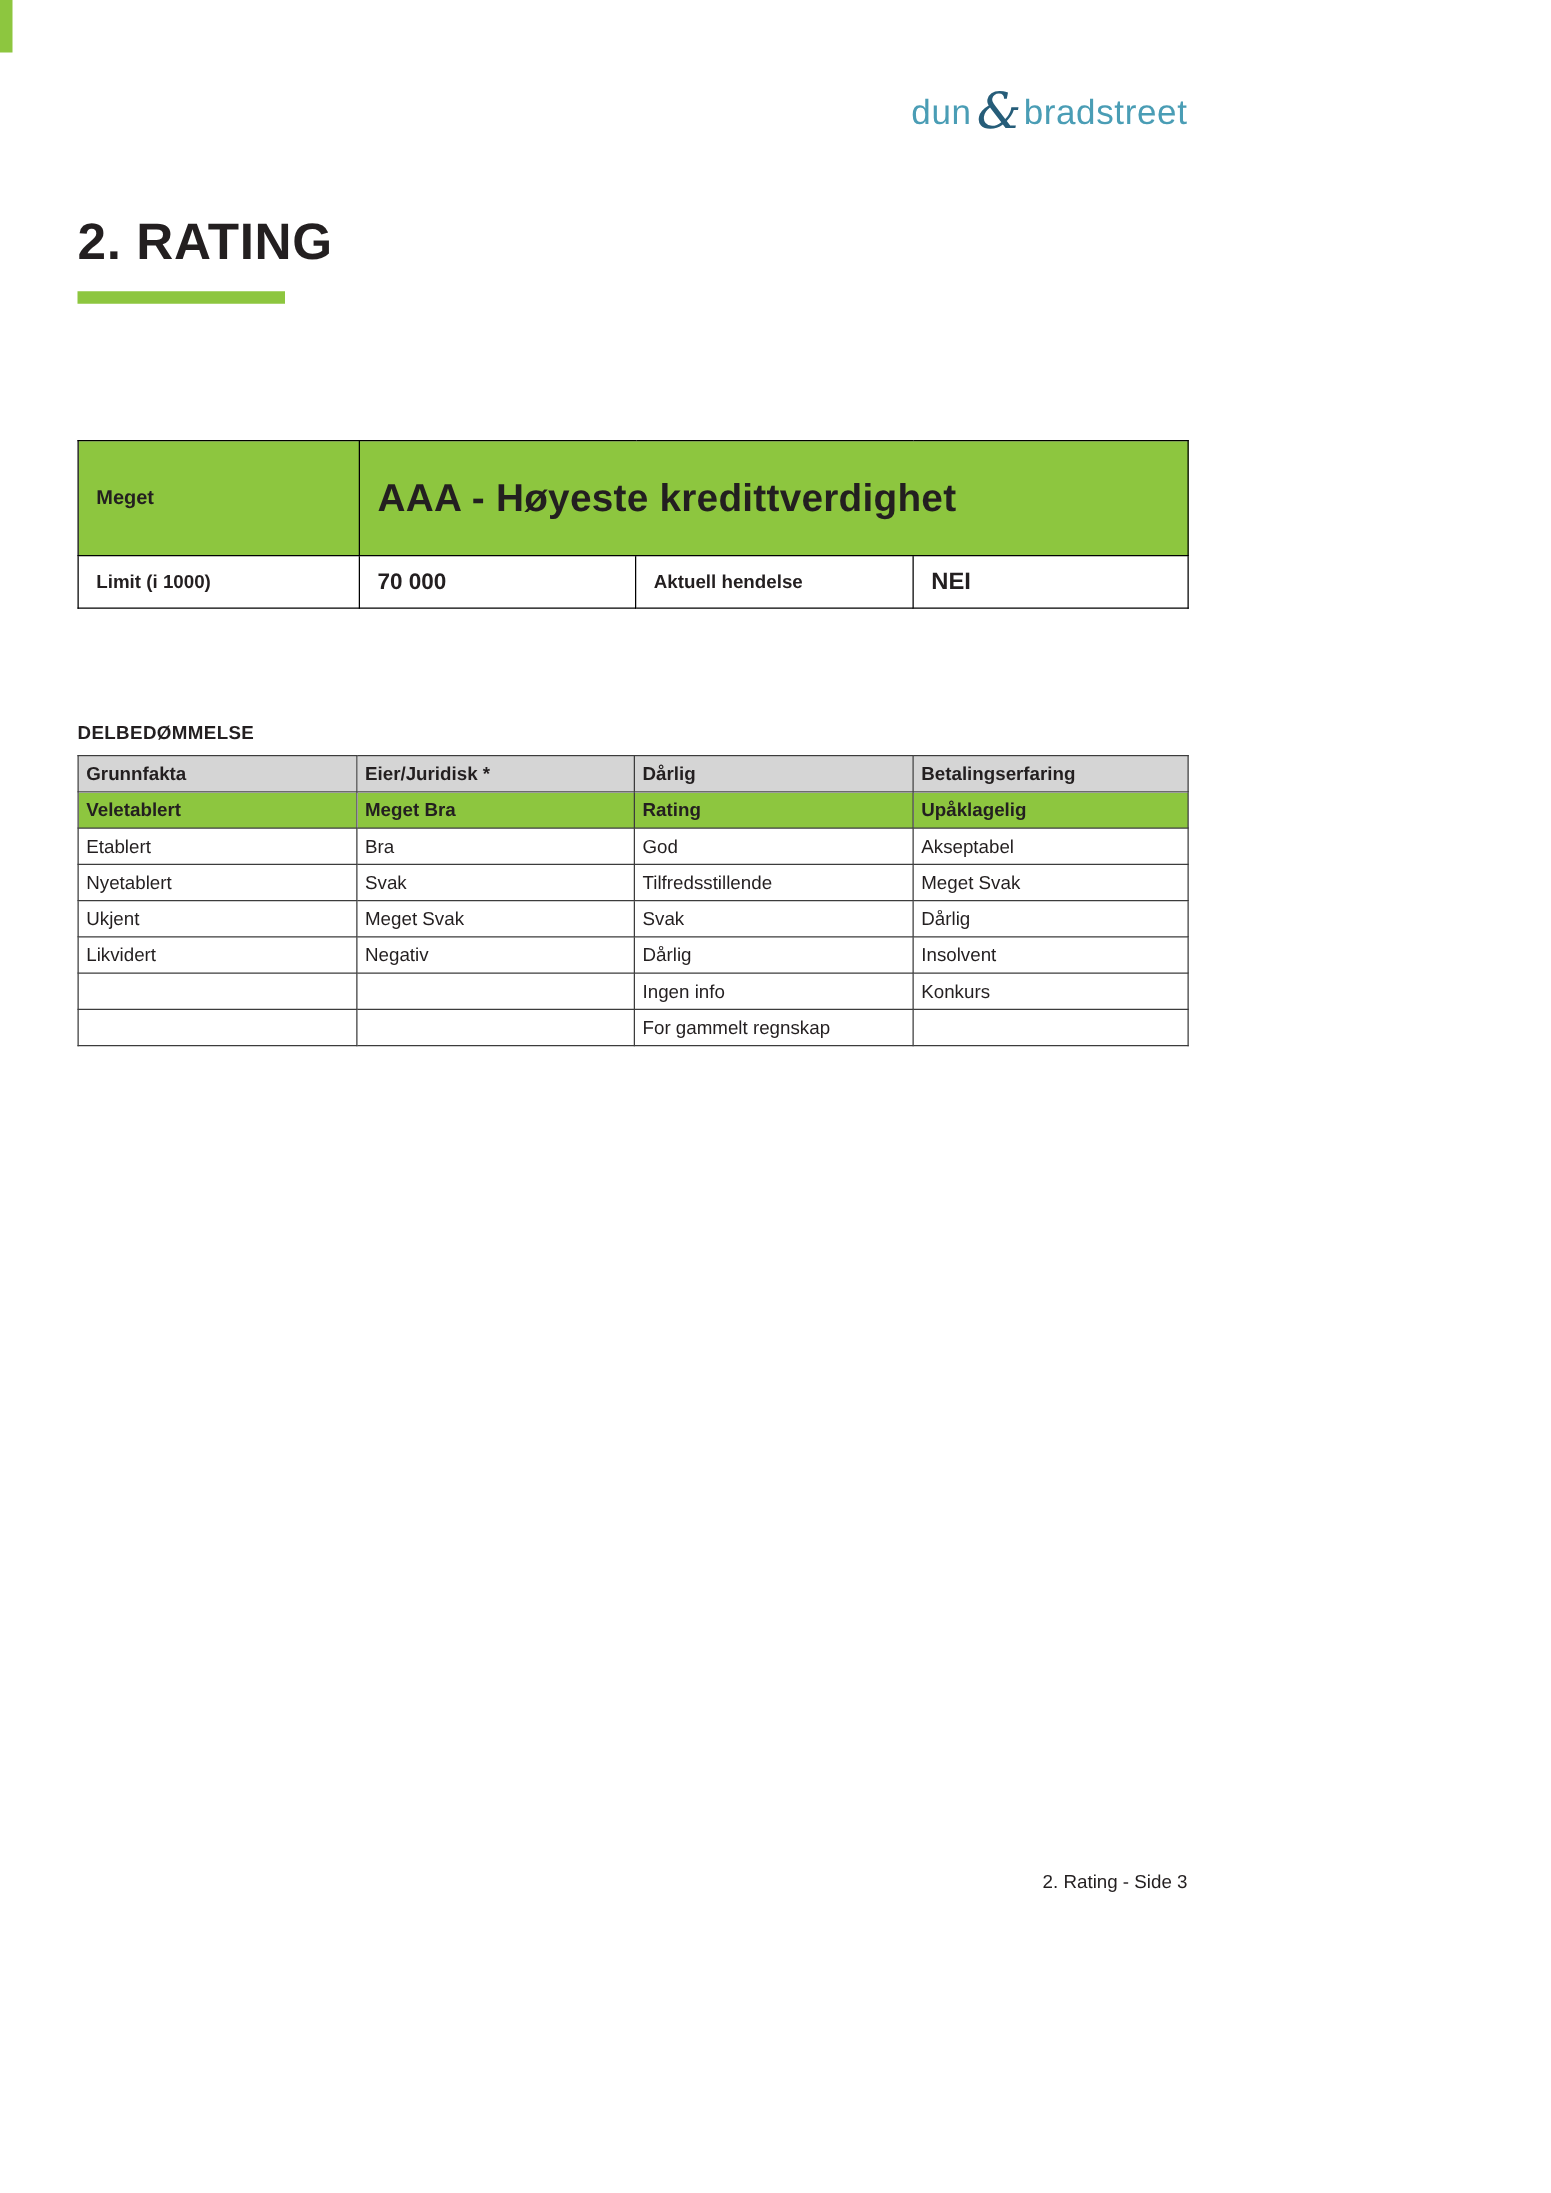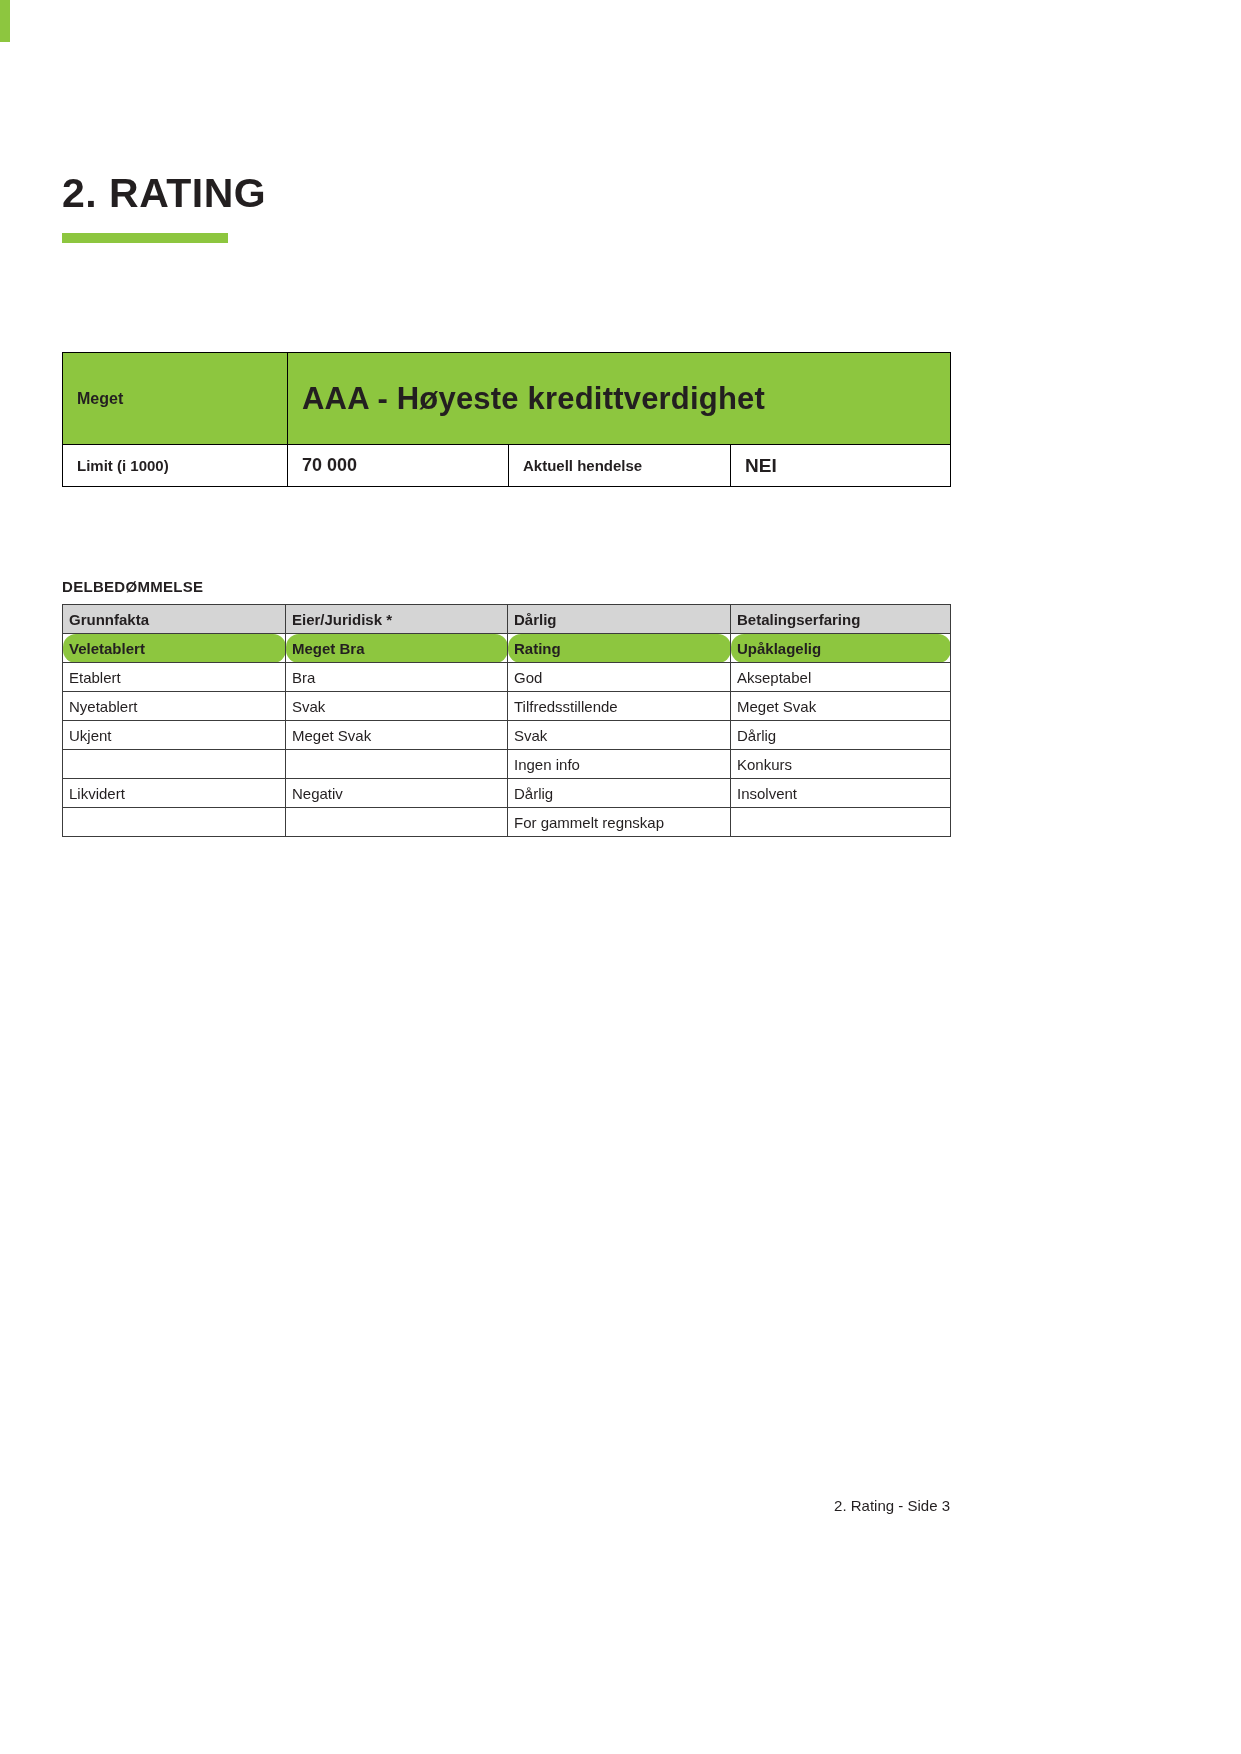--- a/index.html
+++ b/index.html
@@ -126,38 +126,42 @@
     white-space: nowrap;
     overflow: hidden;
   }
   .delb-table th {
     background: var(--header-gray);
     font-weight: bold;
   }
   .delb-selected-row td {
     background: var(--green);
     font-weight: bold;
-    border-radius: 13px;
   }
 
   .footer {
     position: absolute;
     right: 291px;
     top: 1497px;
     font-size: 15px;
     color: var(--ink);
   }
 </style>
 </head>
 <body>
 
 <div class="page">
 
   <div class="corner-mark"></div>
 
+  <div class="logo">
+    <span class="logo-word">dun</span>
+    <span class="logo-amp">&amp;</span>
+    <span class="logo-word">bradstreet</span>
+  </div>
 
   <h1 class="title">2. RATING</h1>
   <div class="title-underline"></div>
 
   <table class="rating-table">
     <colgroup>
       <col style="width:225px">
         <col style="width:221px">
         <col style="width:222px">
         <col style="width:220px">
@@ -212,34 +216,34 @@
           <td>Tilfredsstillende</td>
           <td>Meget Svak</td>
         </tr>
         <tr>
           <td>Ukjent</td>
           <td>Meget Svak</td>
           <td>Svak</td>
           <td>Dårlig</td>
         </tr>
         <tr>
-          <td></td>
-          <td></td>
-          <td>Ingen info</td>
-          <td>Konkurs</td>
-        </tr>
-        <tr>
           <td>Likvidert</td>
           <td>Negativ</td>
           <td>Dårlig</td>
           <td>Insolvent</td>
         </tr>
         <tr>
           <td></td>
           <td></td>
+          <td>Ingen info</td>
+          <td>Konkurs</td>
+        </tr>
+        <tr>
+          <td></td>
+          <td></td>
           <td>For gammelt regnskap</td>
           <td></td>
         </tr>
       </tbody>
   </table>
 
   <div class="footer">2. Rating - Side 3</div>
 
 </div>
 

